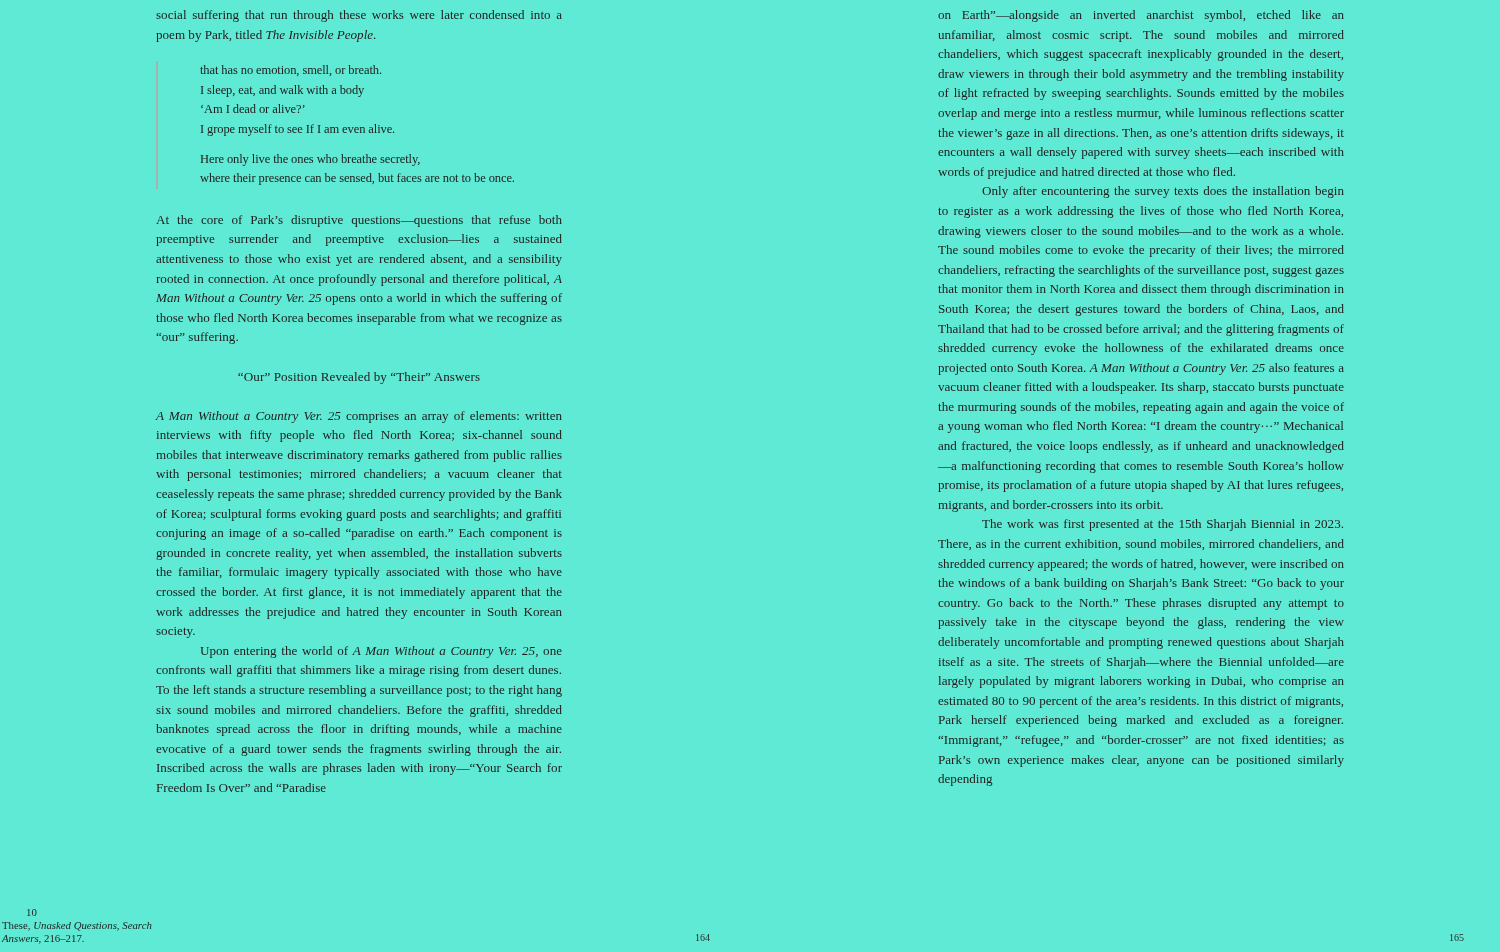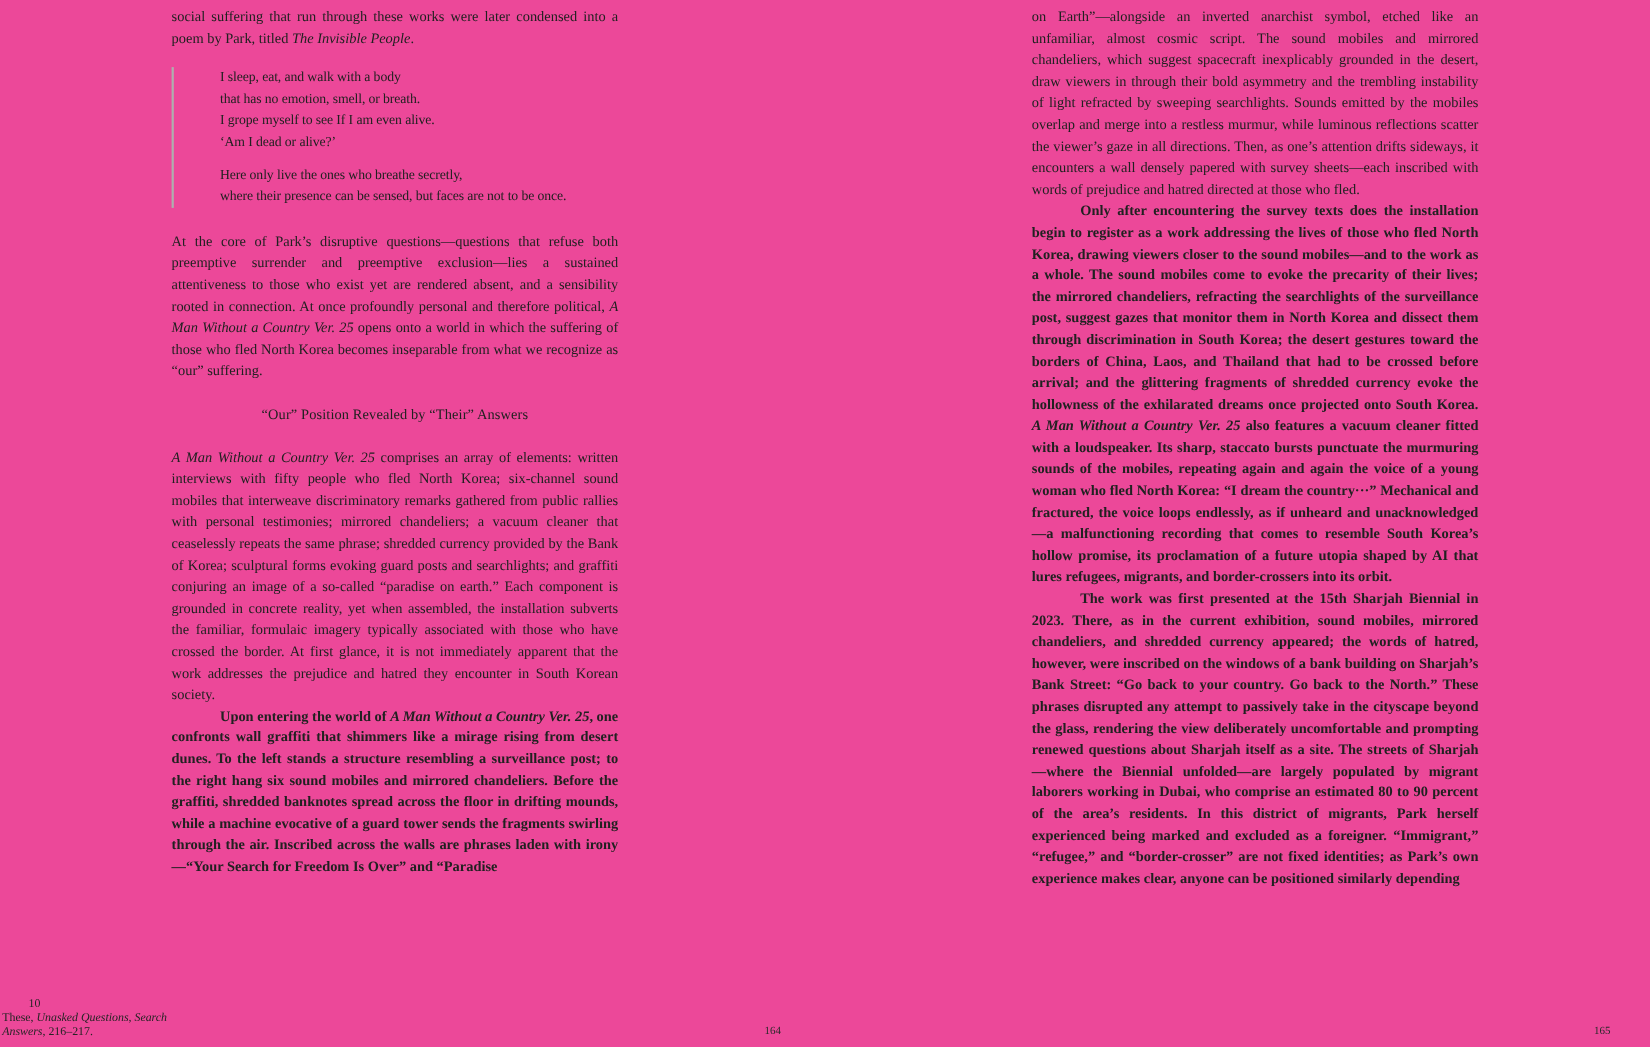--- a/index.html
+++ b/index.html
@@ -4,35 +4,35 @@
 <style>
   html, body { margin: 0; padding: 0; }
   body {
     width: 1500px; height: 952px;
     background: #ffffff;
     color: #212121;
     font-family: "Liberation Serif", serif;
     position: relative;
     overflow: hidden;
   }
-  .spread { position: absolute; inset: 0; background: #ec4899; }
+  .spread { position: absolute; inset: 0; background: #5eead4; }
 
   .text-col {
     position: absolute;
     top: 5px;
     width: 406px;
     font-size: 13.1px;
     line-height: 19.6px;
     text-align: justify;
   }
   .col-left  { left: 156px; }
   .col-right { left: 938px; }
 
   .para { margin: 0; padding: 0; }
-  .para.indent { text-indent: 44px; font-weight: bold; }
+  .para.indent { text-indent: 44px; }
 
   .poem {
     margin: 17px 0 21px 0;
     padding-left: 42px;
     border-left: 2px solid #aeaeae;
     text-align: left;
     font-size: 12.5px;
     letter-spacing: -0.1px;
   }
   .stanza { margin: 0; }
@@ -75,24 +75,24 @@
 
 <div class="spread">
 
   <section class="page page-left">
     <div class="text-col col-left">
 
       <p class="para"><span>social suffering that run through these works were later condensed into a poem by Park, titled </span><span class="it">The Invisible People</span><span>.</span></p>
 
       <blockquote class="poem">
         <div class="stanza">
+          <div class="poem-line">that has no emotion, smell, or breath.</div>
           <div class="poem-line">I sleep, eat, and walk with a body</div>
-          <div class="poem-line">that has no emotion, smell, or breath.</div>
+          <div class="poem-line">‘Am I dead or alive?’</div>
           <div class="poem-line">I grope myself to see If I am even alive.</div>
-          <div class="poem-line">‘Am I dead or alive?’</div>
         </div>
         <div class="stanza">
           <div class="poem-line">Here only live the ones who breathe secretly,</div>
           <div class="poem-line">where their presence can be sensed, but faces are not to be once.</div>
         </div>
       </blockquote>
 
       <p class="para"><span>At the core of Park’s disruptive questions—questions that refuse both preemptive surrender and preemptive exclusion—lies a sustained attentiveness to those who exist yet are rendered absent, and a sensibility rooted in connection. At once profoundly personal and therefore political, </span><span class="it">A Man Without a Country Ver. 25</span><span> opens onto a world in which the suffering of those who fled North Korea becomes inseparable from what we recognize as “our” suffering.</span></p>
 
       <h2 class="section-heading">“Our” Position Revealed by “Their” Answers</h2>

